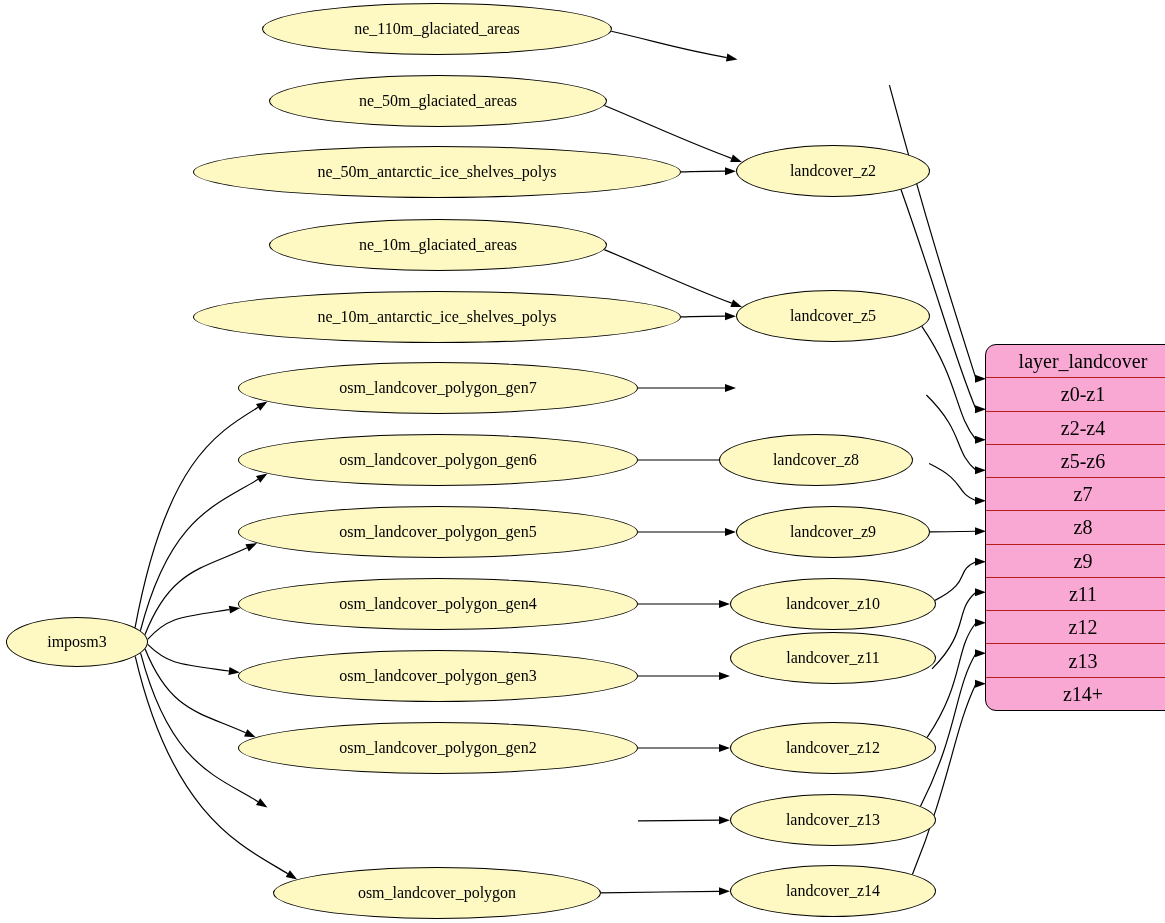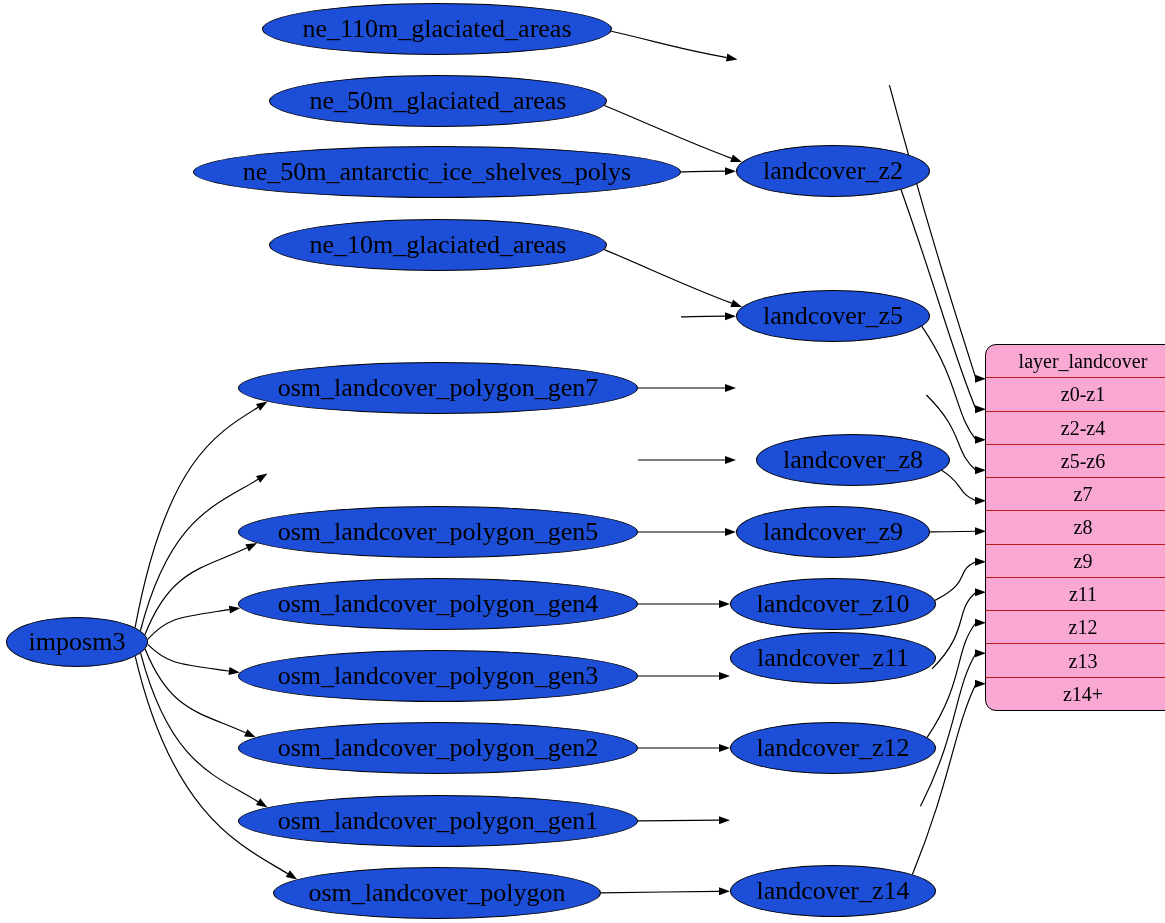--- a/index.html
+++ b/index.html
@@ -6,23 +6,23 @@
   body{
     width:1165px;height:923px;background:#ffffff;
     font-family:"Liberation Serif","DejaVu Serif",serif;
     color:#000;
   }
   #canvas{position:relative;width:1165px;height:923px;background:#ffffff;overflow:hidden;}
   #edge-layer{position:absolute;left:0;top:0;}
   .node{
     position:absolute;box-sizing:border-box;
     border:1px solid #000;border-radius:50%;
-    background:#1d4ed8;
+    background:#fef9c3;
     display:flex;align-items:center;justify-content:center;
-    font-size:26px;line-height:1;white-space:nowrap;
+    font-size:16px;line-height:1;white-space:nowrap;
   }
   .rtable{
     position:absolute;box-sizing:border-box;
     border:1px solid #000;border-radius:11px;
     display:flex;flex-direction:column;
     font-size:20px;text-align:center;overflow:hidden;
   }
   .rtable .row{
     flex:1;display:flex;align-items:center;justify-content:center;
     border-top:1px solid #b91c1c;line-height:1;
@@ -109,63 +109,69 @@
     </div>
   <div class="node" style="left:269px;top:75px;width:338px;height:52px">
       <span>ne_50m_glaciated_areas</span>
     </div>
   <div class="node" style="left:193px;top:146px;width:488px;height:52px">
       <span>ne_50m_antarctic_ice_shelves_polys</span>
     </div>
   <div class="node" style="left:269px;top:219px;width:338px;height:52px">
       <span>ne_10m_glaciated_areas</span>
     </div>
+  <div class="node" style="left:193px;top:291px;width:488px;height:52px">
+      <span>ne_10m_antarctic_ice_shelves_polys</span>
+    </div>
 
   <div class="node" style="left:238px;top:362px;width:400px;height:52px">
       <span>osm_landcover_polygon_gen7</span>
+    </div>
+  <div class="node" style="left:238px;top:434px;width:400px;height:52px">
+      <span>osm_landcover_polygon_gen6</span>
     </div>
   <div class="node" style="left:238px;top:506px;width:400px;height:52px">
       <span>osm_landcover_polygon_gen5</span>
     </div>
   <div class="node" style="left:238px;top:578px;width:400px;height:52px">
       <span>osm_landcover_polygon_gen4</span>
     </div>
   <div class="node" style="left:238px;top:650px;width:400px;height:52px">
       <span>osm_landcover_polygon_gen3</span>
     </div>
   <div class="node" style="left:238px;top:722px;width:400px;height:52px">
       <span>osm_landcover_polygon_gen2</span>
     </div>
-  <div class="node" style="left:238px;top:795px;width:400px;height:52px">
-      <span>osm_landcover_polygon_gen1</span>
-    </div>
   <div class="node" style="left:273px;top:867px;width:328px;height:52px">
       <span>osm_landcover_polygon</span>
     </div>
 
   <div class="node" style="left:736px;top:145px;width:194px;height:52px">
       <span>landcover_z2</span>
     </div>
   <div class="node" style="left:736px;top:290px;width:194px;height:52px">
       <span>landcover_z5</span>
     </div>
-  <div class="node" style="left:756px;top:434px;width:194px;height:52px">
+  <div class="node" style="left:719px;top:434px;width:194px;height:52px">
       <span>landcover_z8</span>
     </div>
   <div class="node" style="left:736px;top:506px;width:194px;height:52px">
       <span>landcover_z9</span>
     </div>
   <div class="node" style="left:730px;top:578px;width:206px;height:52px">
       <span>landcover_z10</span>
     </div>
   <div class="node" style="left:730px;top:632px;width:206px;height:52px">
       <span>landcover_z11</span>
     </div>
   <div class="node" style="left:730px;top:722px;width:206px;height:52px">
       <span>landcover_z12</span>
+    </div>
+  <div class="node" style="left:730px;top:794px;width:206px;height:52px">
+      <span>landcover_z13</span>
     </div>
   <div class="node" style="left:730px;top:865px;width:206px;height:52px">
       <span>landcover_z14</span>
     </div>
 
   <div class="rtable" id="landcover-table" style="left: 985px; top: 344px; width: 196px; height: 367px; background: #f9a8d4;">
     <div class="row">layer_landcover</div>
     <div class="row">z0-z1</div>
     <div class="row">z2-z4</div>
     <div class="row">z5-z6</div>

